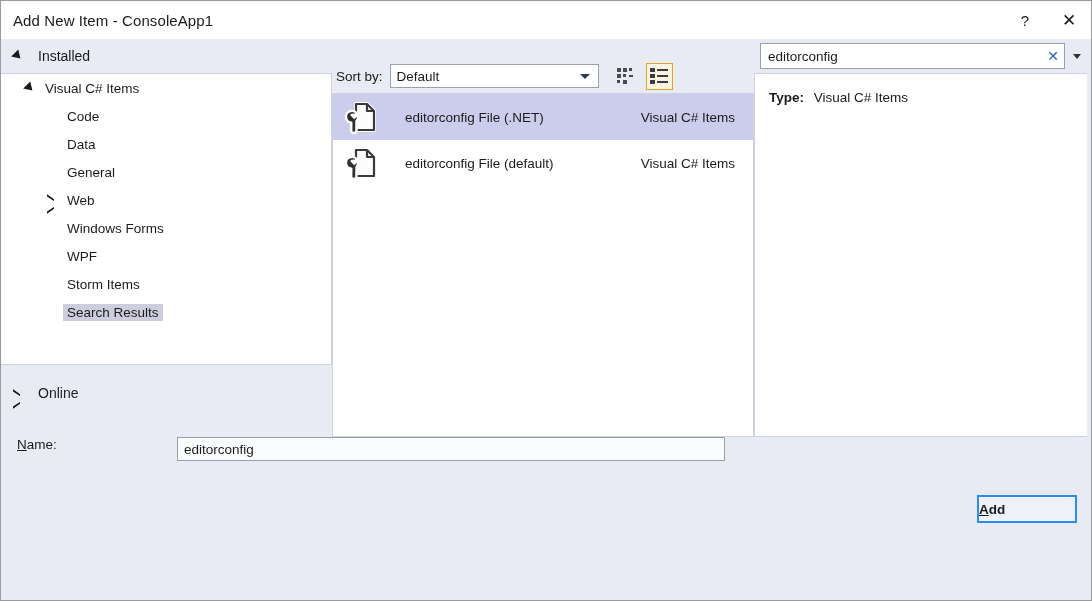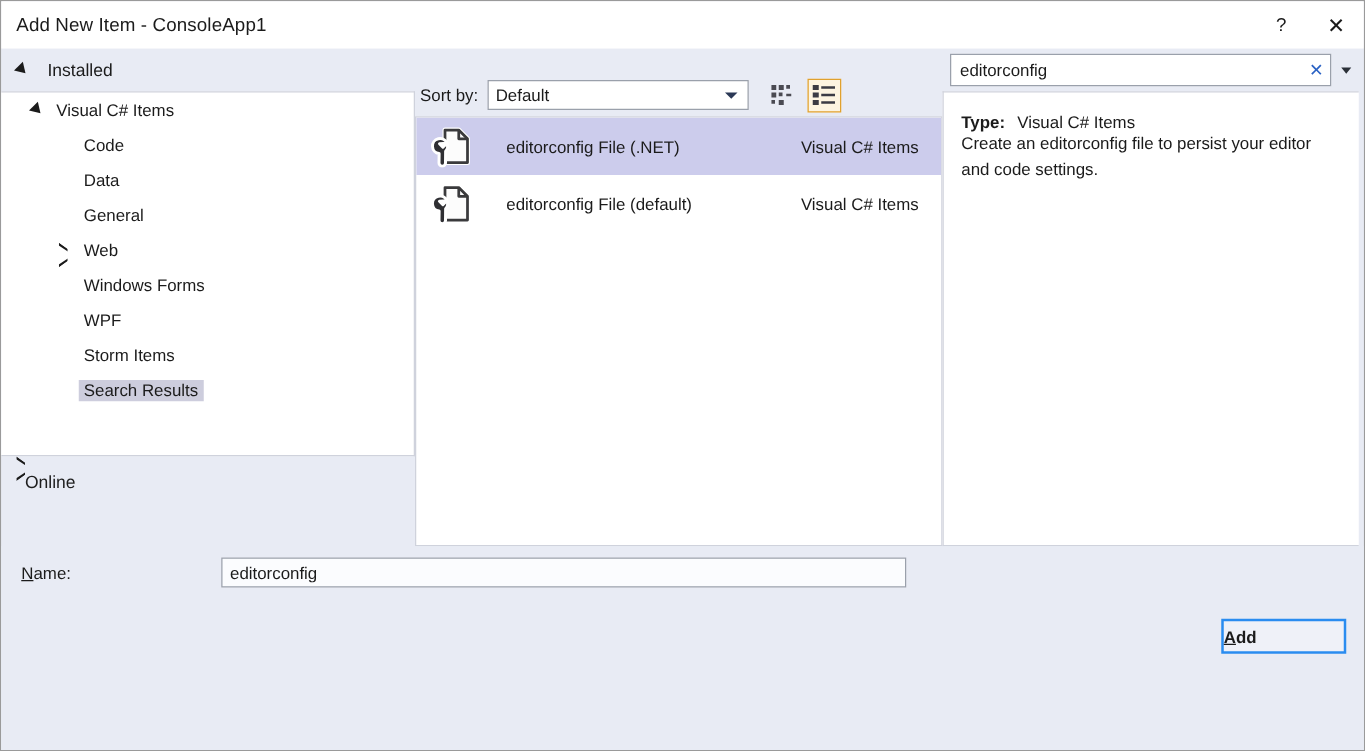--- a/index.html
+++ b/index.html
@@ -167,25 +167,24 @@
     border-top: 5px solid transparent;
     border-bottom: 5px solid transparent;
     border-left: 7px solid #1b1b1b;
     clip-path: polygon(0 0, 100% 50%, 0 100%, 0 88%, 82% 50%, 0 12%);
   }
   .tri.none { }
 
   .tree-footer {
     height: 36px;
     display: flex;
-    align-items: flex-start;
+    align-items: flex-end;
     padding-left: 10px;
     box-sizing: border-box;
     font-size: 14px;
-    flex-direction: column;
   }
   .tree-footer .label { margin-left: 9px; }
 
   
   .mid-col {
     width: 422px;
     min-width: 422px;
     box-sizing: border-box;
     display: flex;
     flex-direction: column;
@@ -374,21 +373,21 @@
 
   
   .footer {
     flex: 1;
     box-sizing: border-box;
     position: relative;
     background: #e8ebf4;
   }
   .name-row {
     display: flex;
-    align-items: center;
+    align-items: flex-start;
     height: 42px;
     padding-left: 16px;
     box-sizing: border-box;
   }
   .name-label {
     width: 160px;
     font-size: 13.5px;
     color: #1b1b1b;
   }
   .name-label u { text-decoration: underline; }
@@ -573,21 +572,20 @@
           </div>
           <div class="search-drop">
             <i></i>
           </div>
         </div>
         <div class="details-panel">
           <div class="type-line">
             <span class="lbl">Type:</span>
             <span class="val">Visual C# Items</span>
           </div>
-          <div class="desc">Create an editorconfig file to persist your editor and code settings.</div>
         </div>
       </div>
 
     </div>
 
     <div class="footer">
       <div class="name-row">
         <div class="name-label">
           <span></span><u>N</u><span>ame:</span>
         </div>

